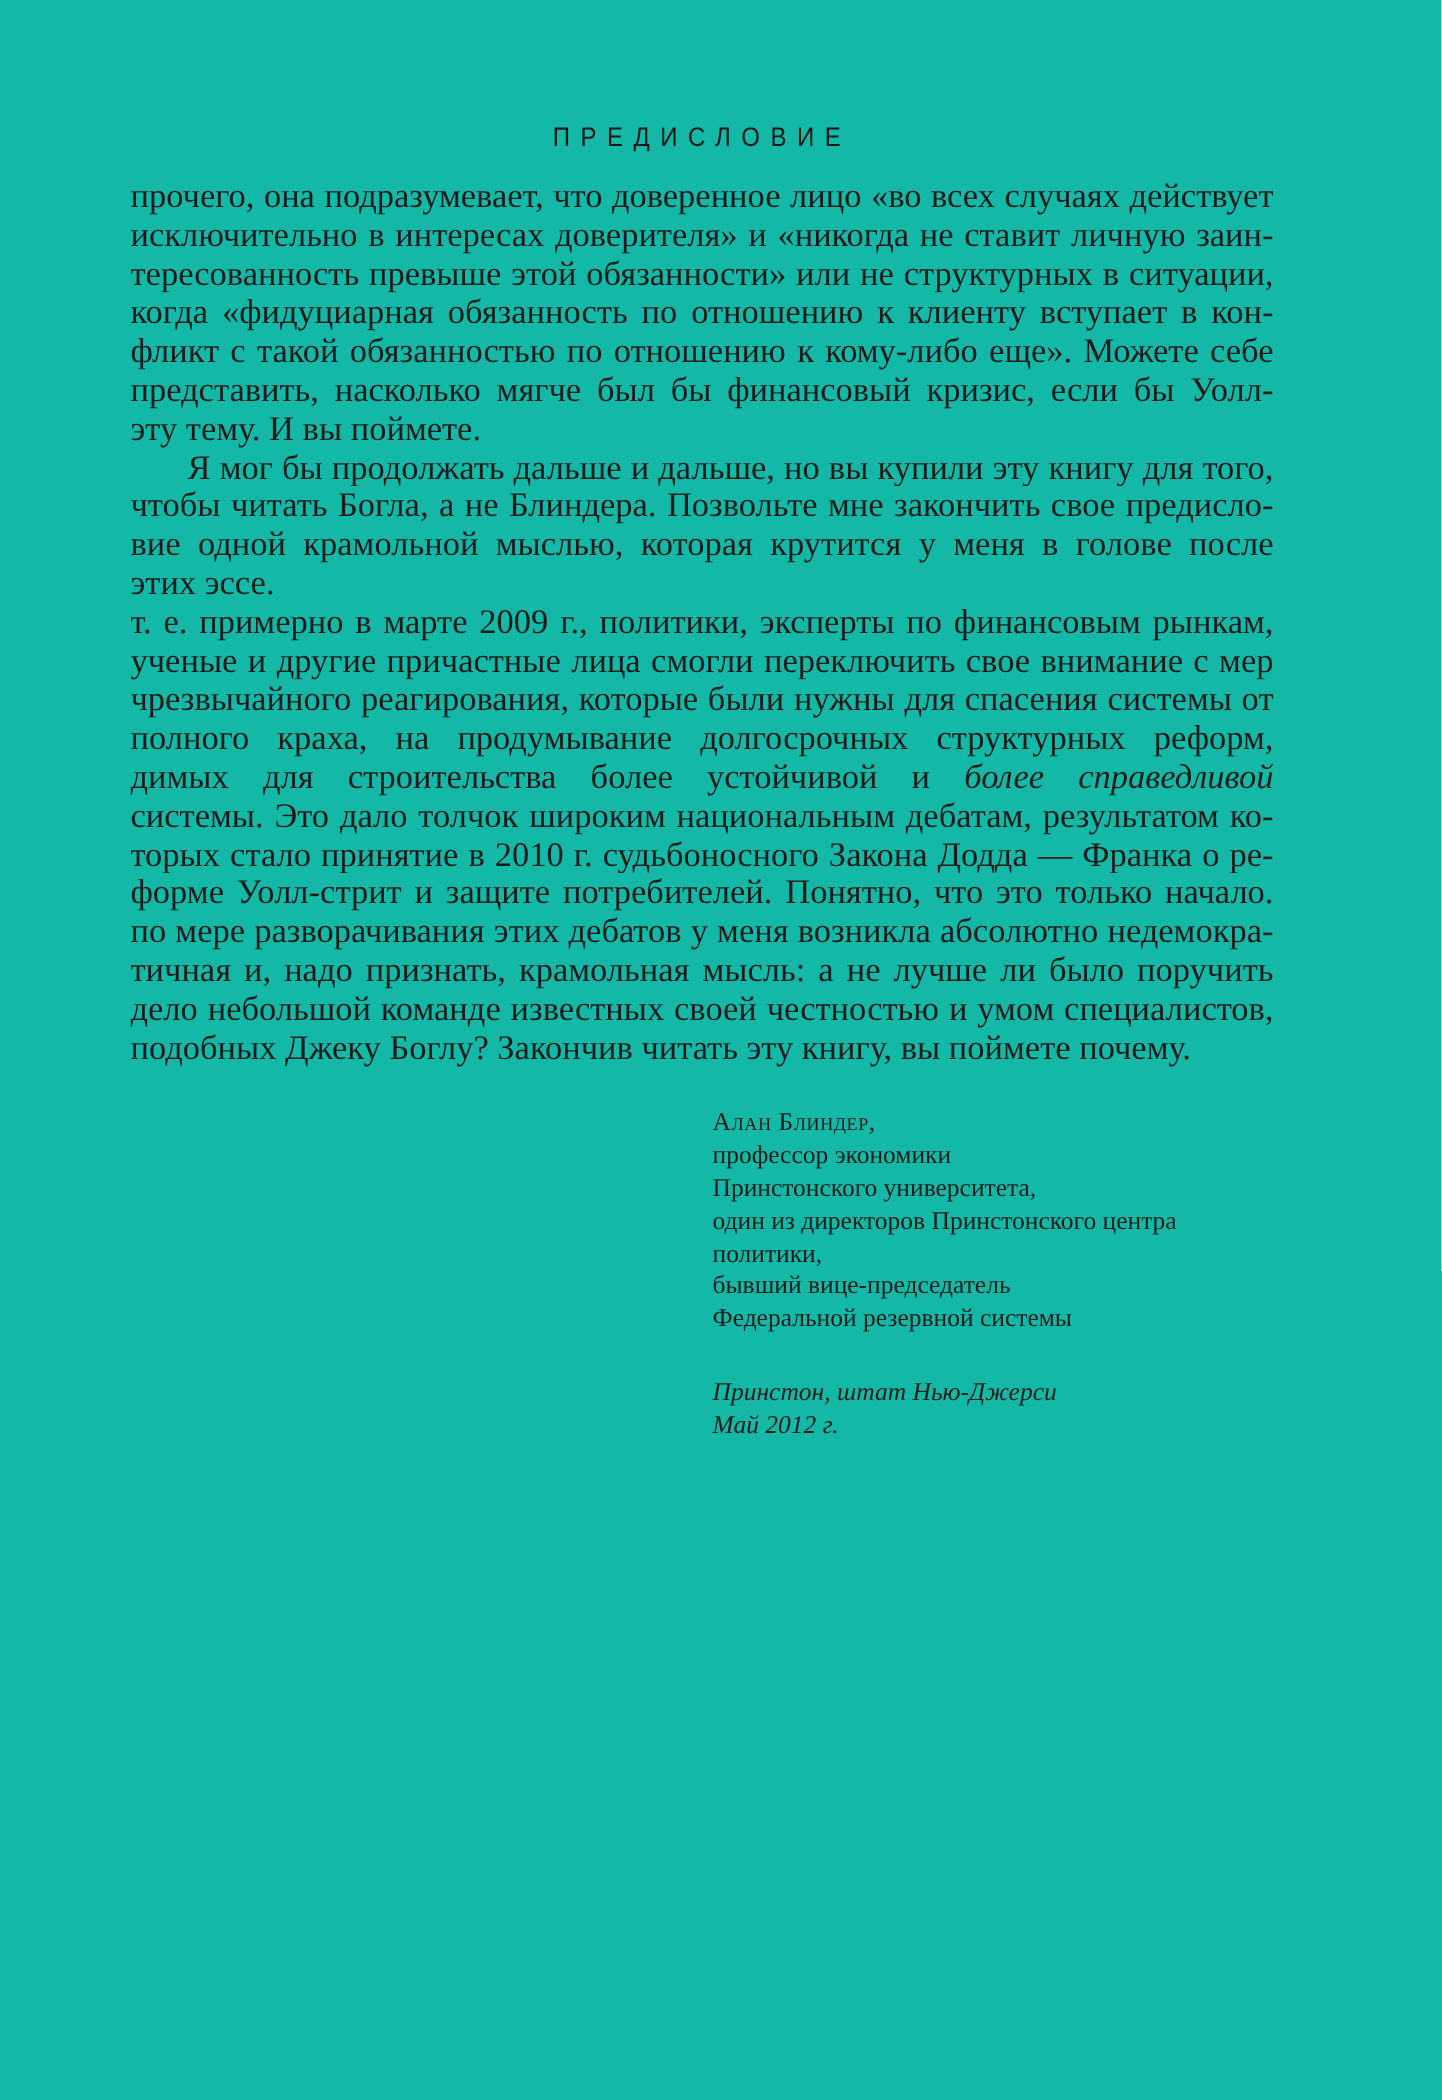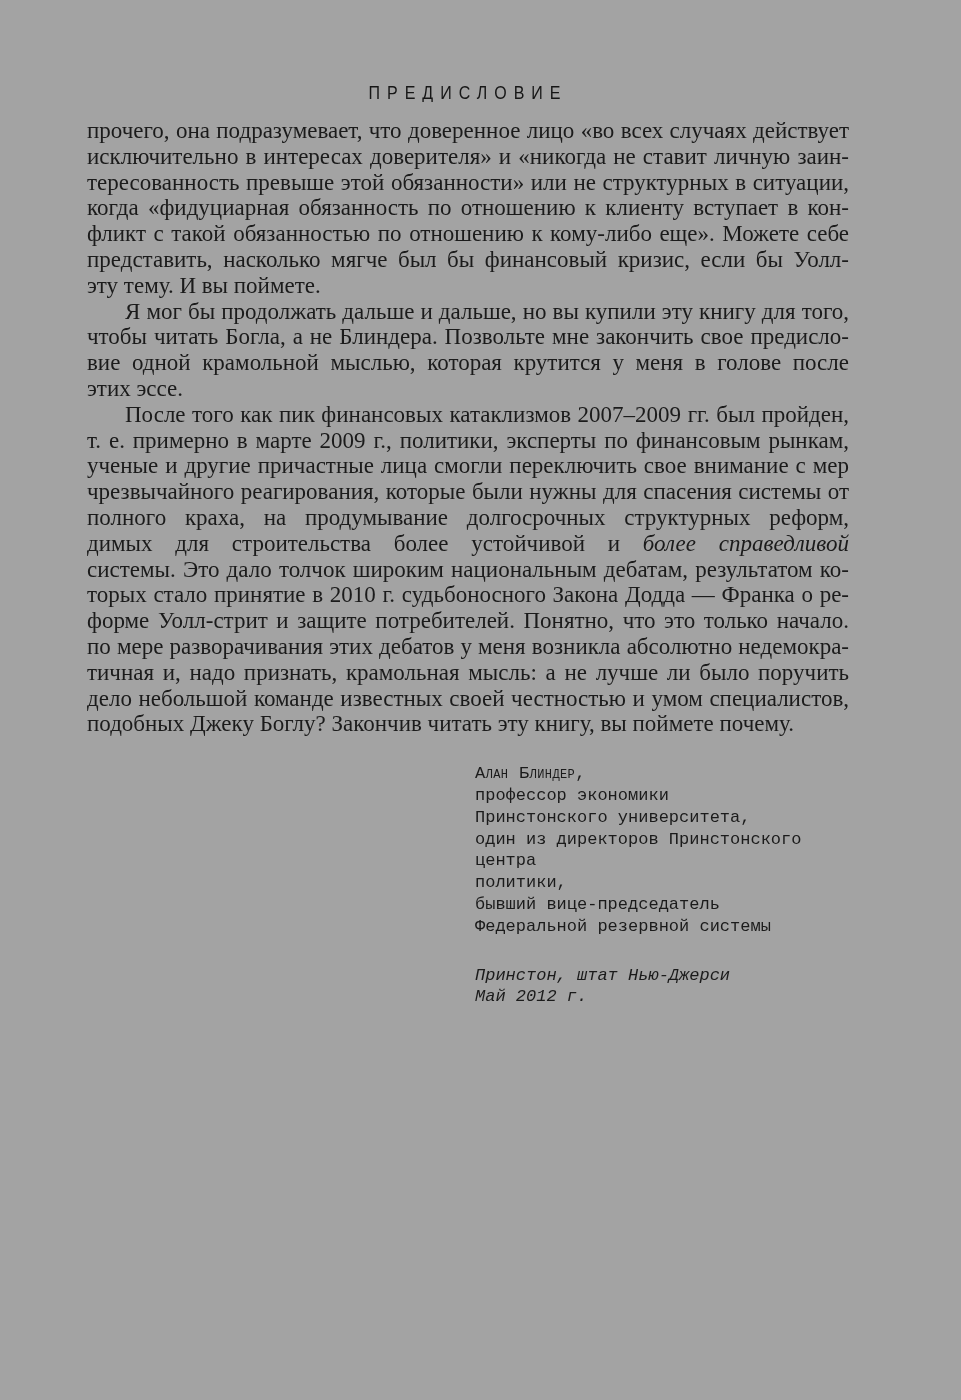--- a/index.html
+++ b/index.html
@@ -4,21 +4,21 @@
 <style>
   html, body {
     margin: 0;
     padding: 0;
     background: #ffffff;
   }
   .page {
     position: relative;
     width: 961px;
     height: 1400px;
-    background: #a3a3a3;
+    background: #14b8a6;
     color: #1b1b1b;
     overflow: hidden;
   }
   .content {
     padding-left: 87px;
     padding-right: 112px; 
     box-sizing: border-box;
   }
   .chapter-title {
     padding-top: 74px;
@@ -52,21 +52,21 @@
   .ln.ind {
     padding-left: 38px;
   }
   .ln.j.ind {
     text-indent: 0;
   }
   .ln i { font-style: italic; }
   .signature {
     margin-top: 26px;
     margin-left: 388px; 
-    font-family: Liberation Mono, monospace;
+    font-family: Liberation Serif, serif;
     font-size: 17px;
     line-height: 21.8px;
     color: #1b1b1b;
   }
   .sig-name {
     font-variant: small-caps;
     letter-spacing: 0.4px;
   }
   .sig-place {
     margin-top: 27px;
@@ -94,21 +94,20 @@
       </div>
 
       <div>
         <div class="ln j ind">Я мог бы продолжать дальше и дальше, но вы купили эту книгу для того,</div>
         <div class="ln j">чтобы читать Богла, а не Блиндера. Позвольте мне закончить свое предисло-</div>
         <div class="ln j">вие одной крамольной мыслью, которая крутится у меня в голове после чтения</div>
         <div class="ln">этих эссе.</div>
       </div>
 
       <div>
-        <div class="ln j ind">После того как пик финансовых катаклизмов 2007–2009 гг. был пройден,</div>
         <div class="ln j">т. е. примерно в марте 2009 г., политики, эксперты по финансовым рынкам,</div>
         <div class="ln j">ученые и другие причастные лица смогли переключить свое внимание с мер</div>
         <div class="ln j">чрезвычайного реагирования, которые были нужны для спасения системы от</div>
         <div class="ln j">полного краха, на продумывание долгосрочных структурных реформ, необхо-</div>
         <div class="ln j"><span>димых для строительства более устойчивой и </span><i>более справедливой</i><span> финансовой</span></div>
         <div class="ln j">системы. Это дало толчок широким национальным дебатам, результатом ко-</div>
         <div class="ln j">торых стало принятие в 2010 г. судьбоносного Закона Додда — Франка о ре-</div>
         <div class="ln j">форме Уолл-стрит и защите потребителей. Понятно, что это только начало. Но</div>
         <div class="ln j">по мере разворачивания этих дебатов у меня возникла абсолютно недемокра-</div>
         <div class="ln j">тичная и, надо признать, крамольная мысль: а не лучше ли было поручить это</div>

